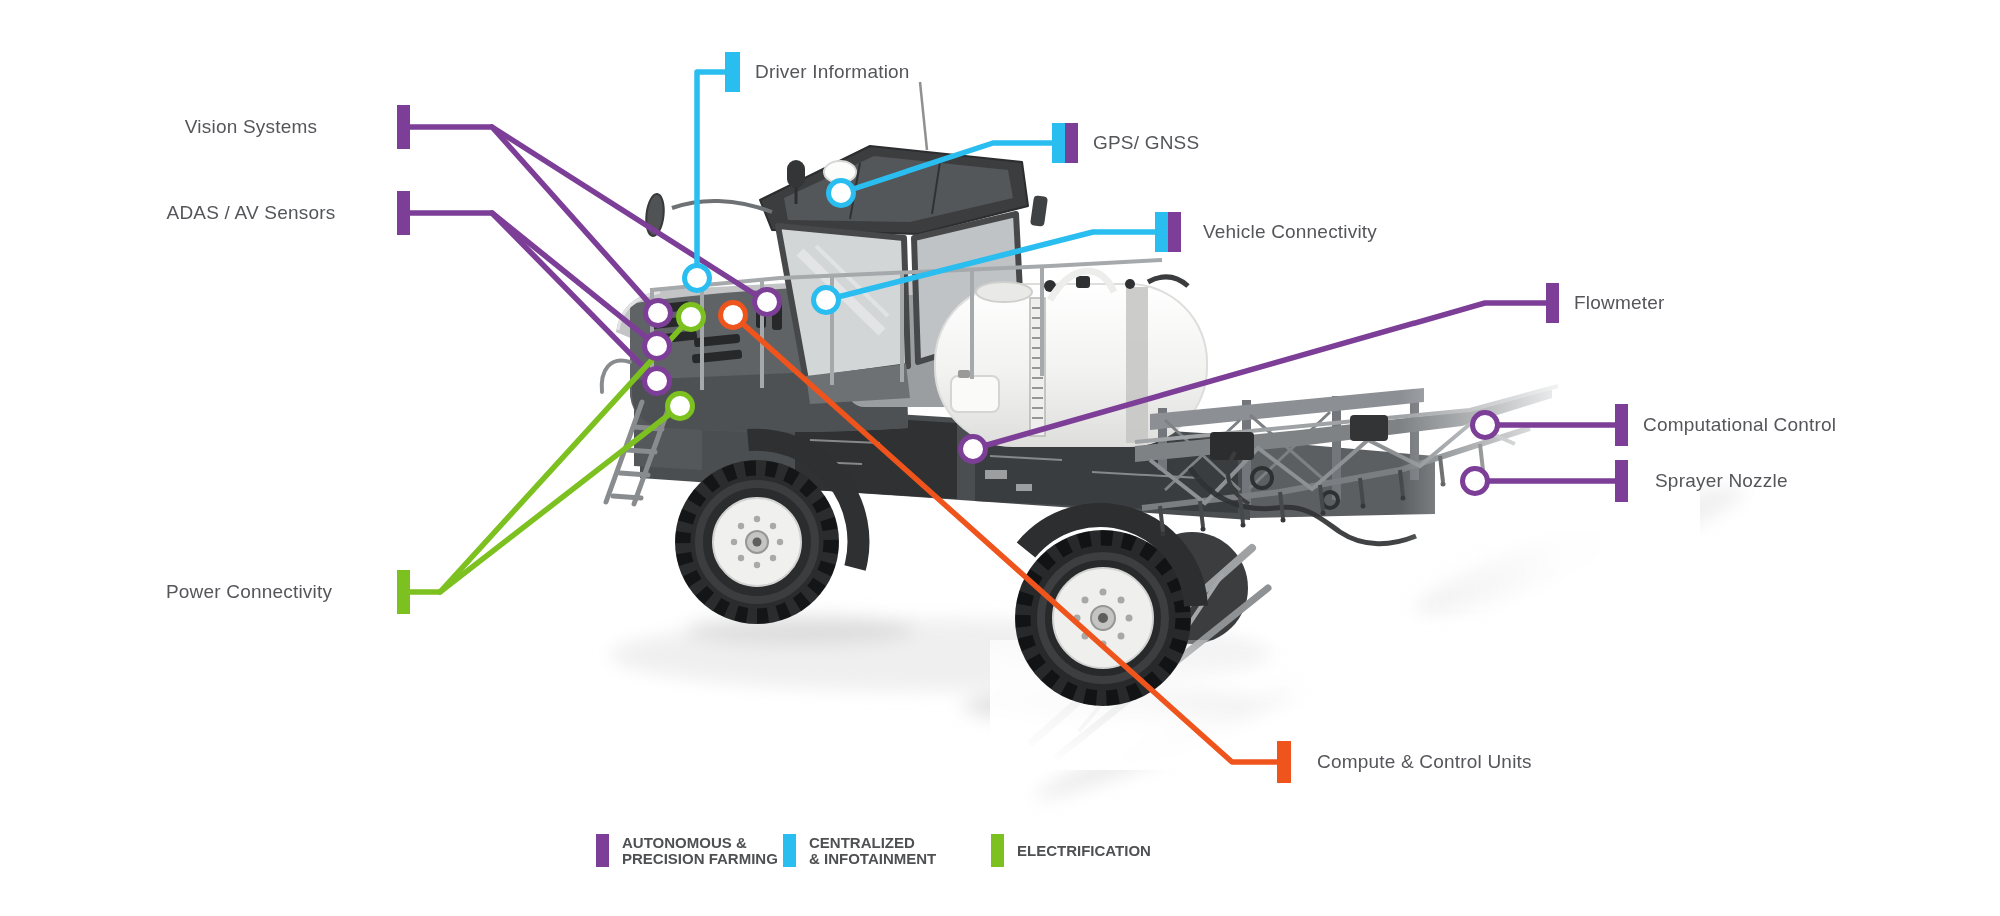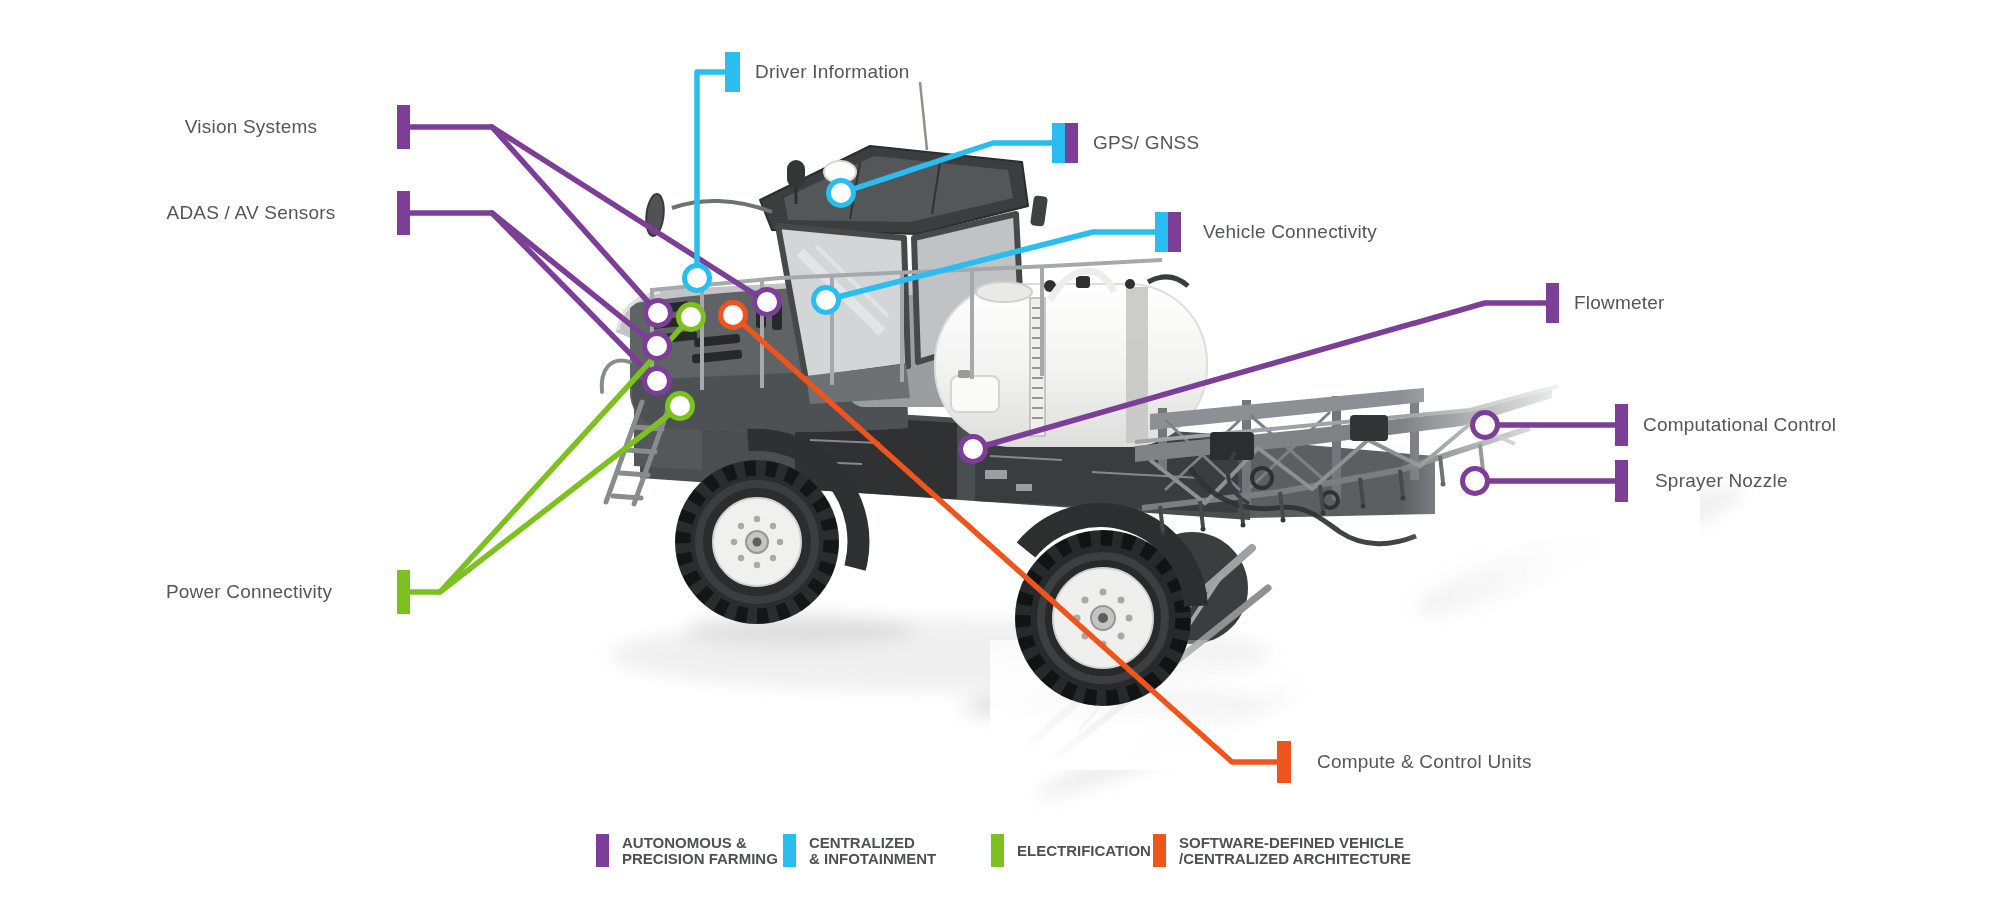--- a/index.html
+++ b/index.html
@@ -390,22 +390,15 @@
         <span class="legend-line">&amp; INFOTAINMENT</span>
       </span>
     </div>
     <div class="legend-item li-electrification">
       <span class="sw sw-electrification"></span>
       <span class="tx">
         <span class="legend-line">ELECTRIFICATION</span>
 
       </span>
     </div>
-    <div class="legend-item li-sdv">
-      <span class="sw sw-sdv"></span>
-      <span class="tx">
-        <span class="legend-line">SOFTWARE-DEFINED VEHICLE</span>
-        <span class="legend-line">/CENTRALIZED ARCHITECTURE</span>
-      </span>
-    </div>
   </div>
 
 </div>
 
 </body></html>

